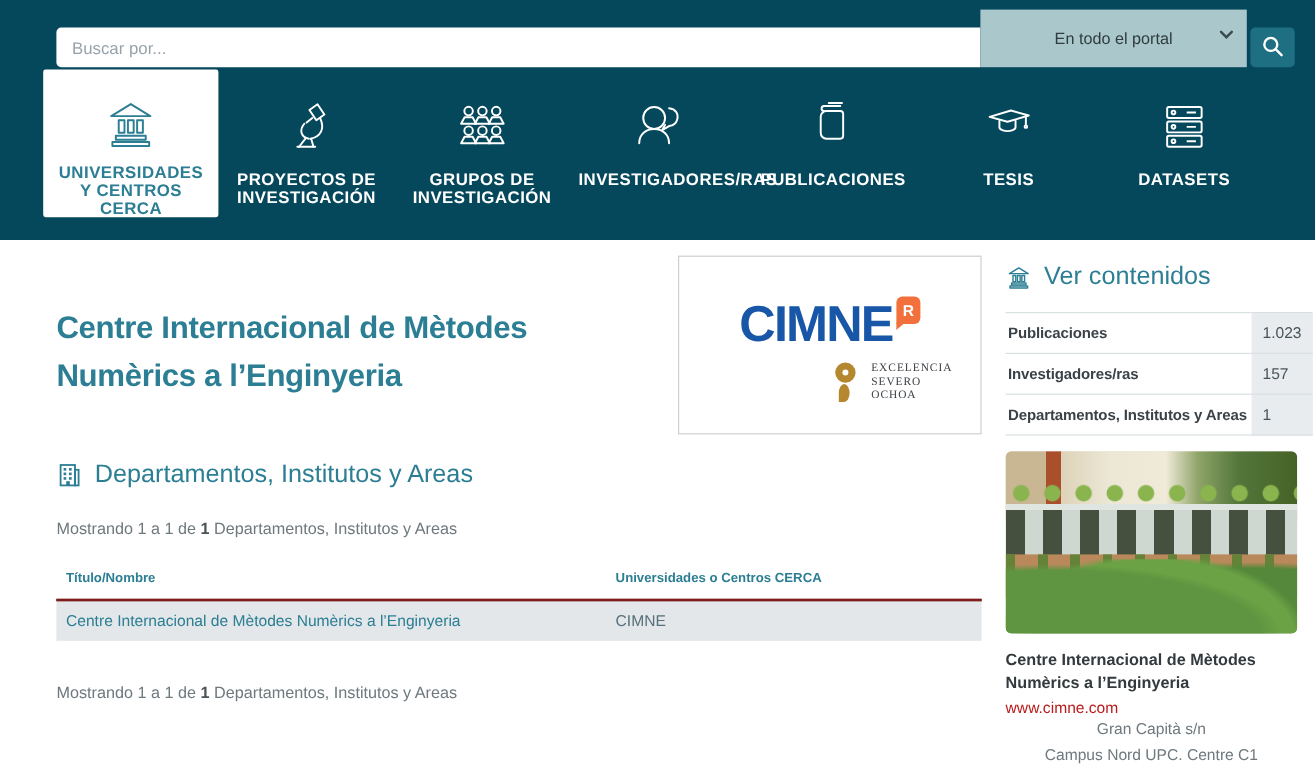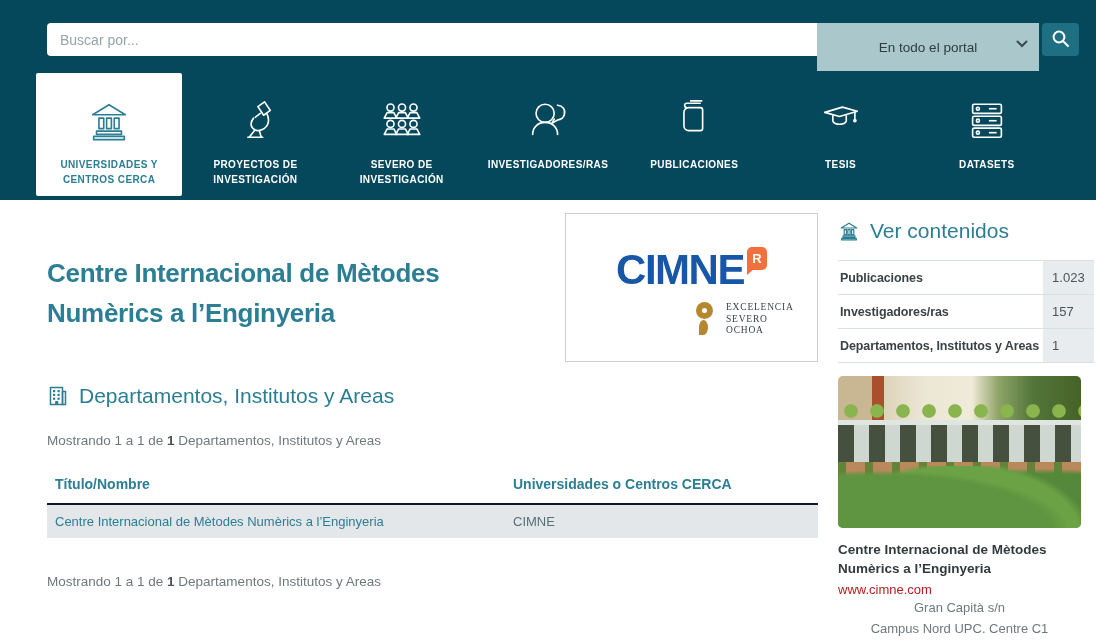--- a/index.html
+++ b/index.html
@@ -1,37 +1,37 @@
 <!DOCTYPE html>
 <html><head>
 <meta charset="utf-8">
 <style>
   * { margin:0; padding:0; box-sizing:border-box; }
   html,body { width:1096px; height:642px; overflow:hidden; background:#fff;
               font-family:"Liberation Sans", sans-serif; }
 
   
   .header { background:#05485c; height:200px; }
-  .search-row { display:flex; align-items:flex-start; padding:23px 17px 0 47px; }
+  .search-row { display:flex; align-items:flex-end; padding:8px 17px 0 47px; }
   .search-input { flex:1; height:33px; border:none; border-radius:4px 0 0 4px;
                   padding:0 13px; font-size:14px; color:#333; outline:none; }
   .search-input::placeholder { color:#97a3a8; }
   .search-scope { width:222px; height:48px; background:#aac7cb; display:flex;
                   align-items:center; justify-content:center; position:relative;
                   color:#2f3b3e; font-size:13.5px; cursor:pointer; }
   .search-scope .chev { position:absolute; right:11px; top:13px; }
   .search-btn { width:37px; height:33px; background:#1e6f81; border:none;
                 border-radius:4px; margin-left:3px; display:flex; align-items:center;
                 justify-content:center; cursor:pointer; }
   .nav-row { display:flex; margin:2px 36px 0 36px; height:123px; }
   .nav-item { flex:1; display:flex; flex-direction:column; align-items:center;
               padding-top:22px; color:#fff; cursor:pointer; }
   .nav-item.active { background:#fff; color:#2b7e93; border-radius:2px; }
   .nav-icon { height:52px; display:flex; align-items:center; justify-content:center; }
-  .nav-label { margin-top:10px; font-size:10px; font-weight:bold; text-align:center;
+  .nav-label { margin-top:10px; font-size:14px; font-weight:bold; text-align:center;
                line-height:15px; letter-spacing:.4px; max-width:132px; }
 
   
   .content { display:flex; padding:13px 15px 0 47px; }
   .left { width:771px; flex:none; }
   .right { width:243px; flex:none; margin-left:20px; }
 
   .top-row { display:flex; }
   .page-title { flex:1; margin:40px 20px 0 0; color:#2b7e93; font-size:26px;
                 font-weight:bold; line-height:40px; letter-spacing:-.3px; }
@@ -58,22 +58,22 @@
   .seal-text { font-family:"Liberation Serif", serif; font-size:9.5px;
                letter-spacing:.8px; color:#3c4146; line-height:11.5px; padding-top:2px; }
 
   .section-head { margin-top:22px; display:flex; align-items:center; color:#2b7e93;
                   font-size:21px; }
   .section-head svg { margin-right:10px; }
   .showing { margin-top:25px; font-size:13.5px; color:#6e787d; }
   .showing b { color:#4a5358; }
 
   table.dept { width:100%; margin-top:20px; border-collapse:collapse; }
-  table.dept th { text-align:left; color:#2b7e93; font-size:14px; padding:8px 8px 11px 8px;
-                  border-bottom:2px solid #0f172a; font-weight:bold; }
+  table.dept th { text-align:left; color:#2b7e93; font-size:11px; padding:8px 8px 11px 8px;
+                  border-bottom:2px solid #7f1d1d; font-weight:bold; }
   table.dept th:first-child { width:458px; }
   table.dept td { background:#e3e7e9; font-size:13px; padding:9px 8px; }
   .cell-link { color:#2b7e93; text-decoration:none; cursor:pointer; }
   .cell-center { color:#55707a; }
   .showing-bottom { margin-top:36px; }
 
   
   .sidebar-head { display:flex; align-items:center; color:#2b7e93; font-size:21px;
                   margin-top:6px; }
   .sidebar-head svg { margin-right:10px; }
@@ -174,21 +174,21 @@
               <path d="M29.5 21 L32.5 15.3 L39.5 15.3 L42.5 21 Z"></path>
             <circle cx="12" cy="27" r="3.7"></circle>
               <path d="M5.5 38 L8.5 32.3 L15.5 32.3 L18.5 38 Z"></path>
             <circle cx="24" cy="27" r="3.7"></circle>
               <path d="M17.5 38 L20.5 32.3 L27.5 32.3 L30.5 38 Z"></path>
             <circle cx="36" cy="27" r="3.7"></circle>
               <path d="M29.5 38 L32.5 32.3 L39.5 32.3 L42.5 38 Z"></path>
           </g>
         </svg>
       </span>
-      <span class="nav-label">SEVERO DE INVESTIGACIÓN</span>
+      <span class="nav-label">GRUPOS DE INVESTIGACIÓN</span>
     </div>
 
     <div class="nav-item">
       <span class="nav-icon">
         <svg width="46" height="46" viewBox="0 0 48 48" fill="none" stroke="currentColor" stroke-width="1.7" stroke-linejoin="round" stroke-linecap="round">
           <circle cx="21" cy="16" r="9.5"></circle>
           <path d="M8 38 c0-8 6-12.5 13-12.5 c7 0 13 4.5 13 12.5"></path>
           <path d="M34 7.5 c5.5 0.5 8.5 4.5 7 10 c-1 3.5-3.5 5-7 5.5 l-6 3.5 l2.5-4.5"></path>
         </svg>
       </span>

